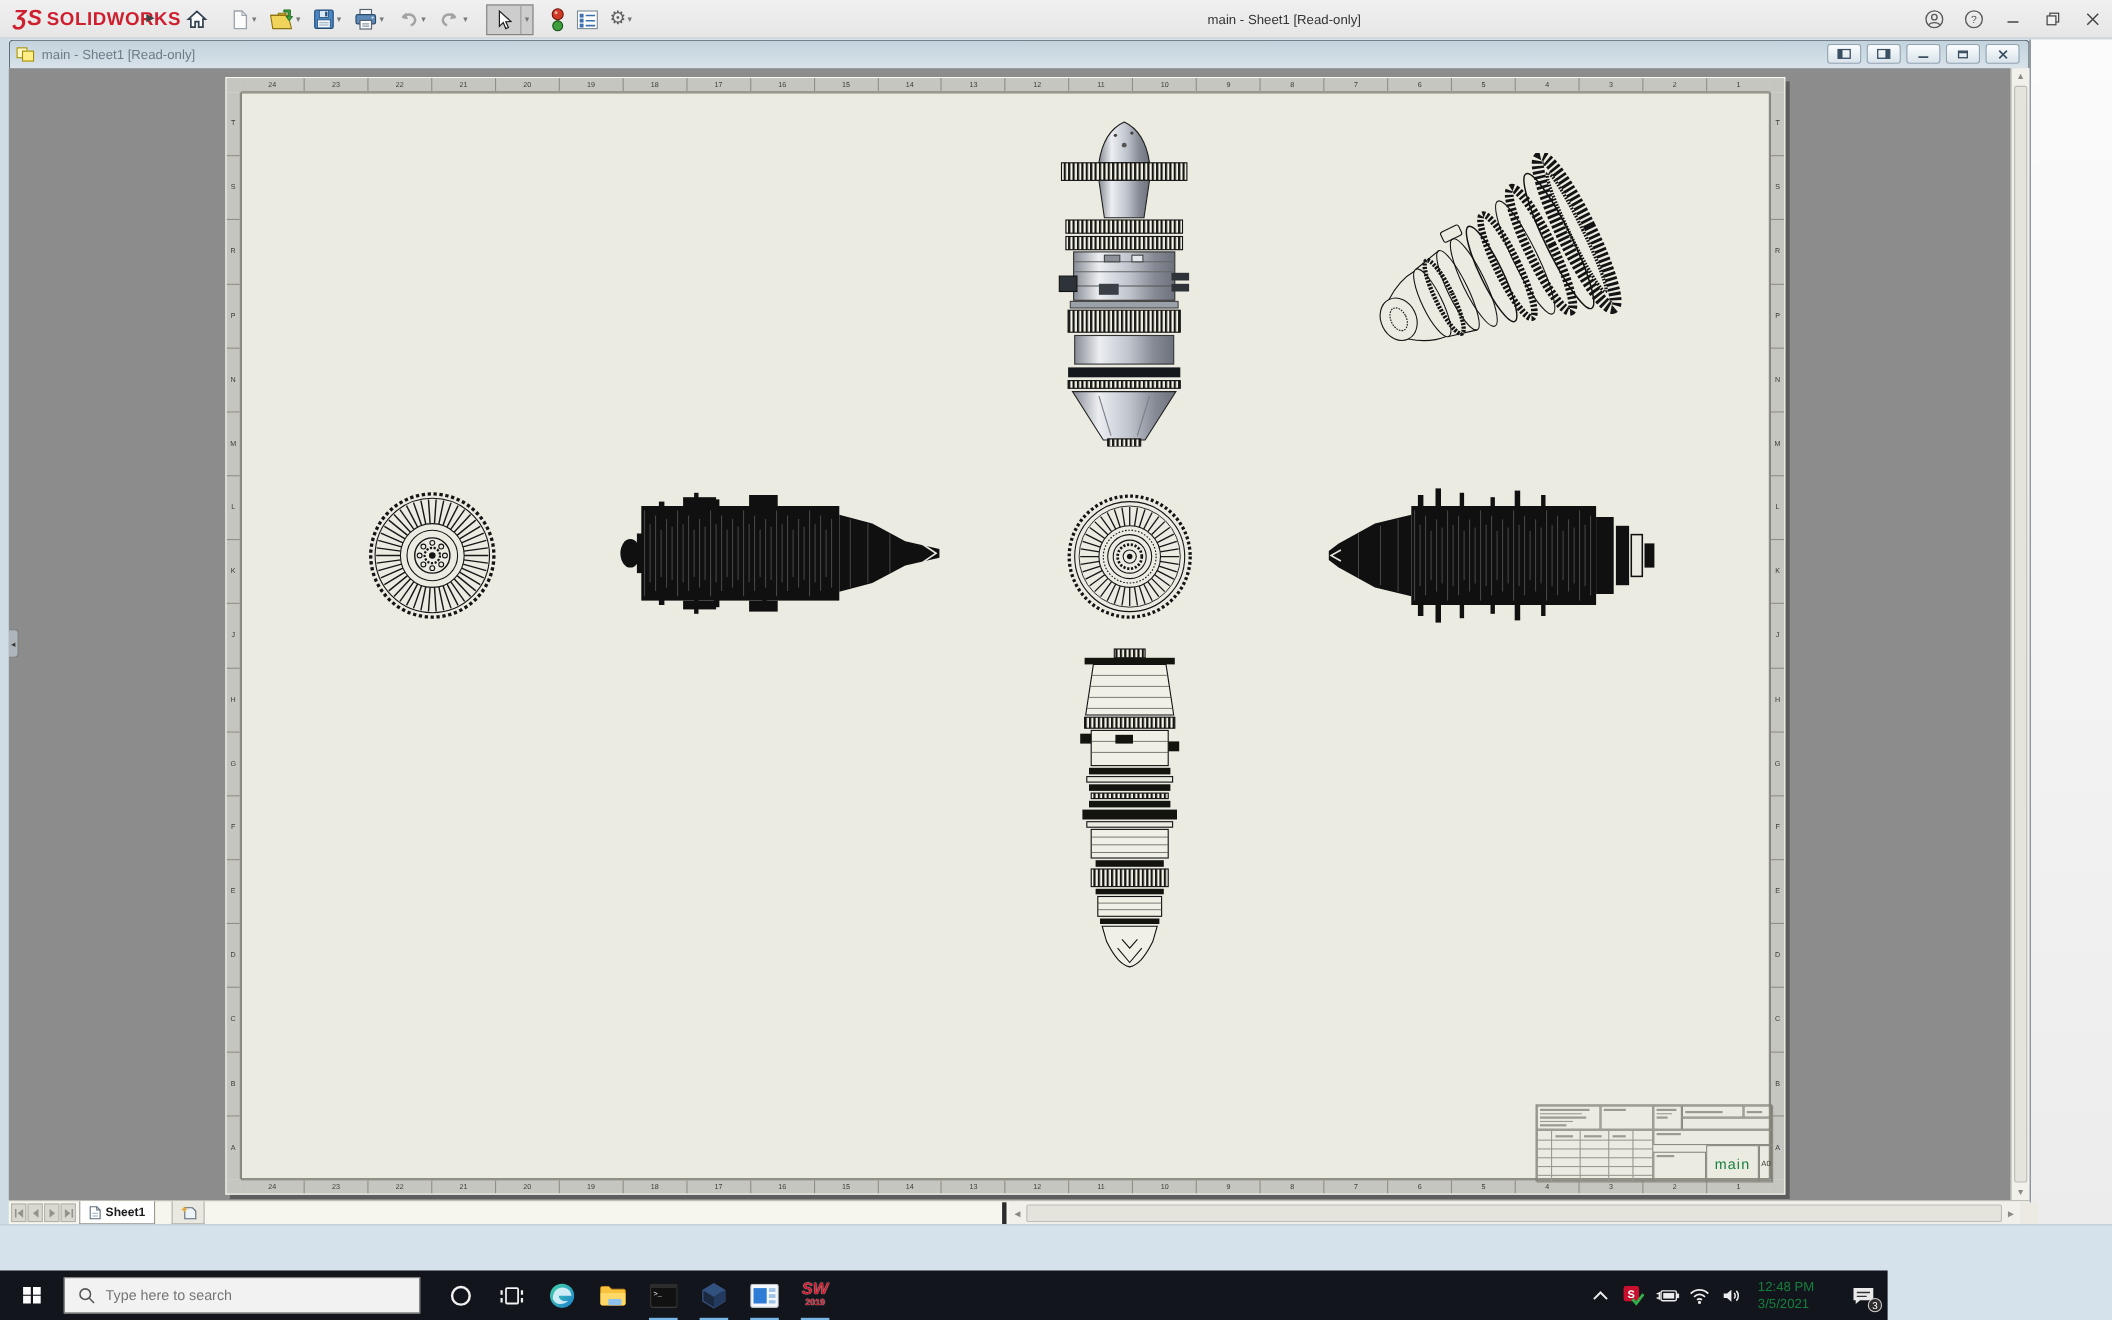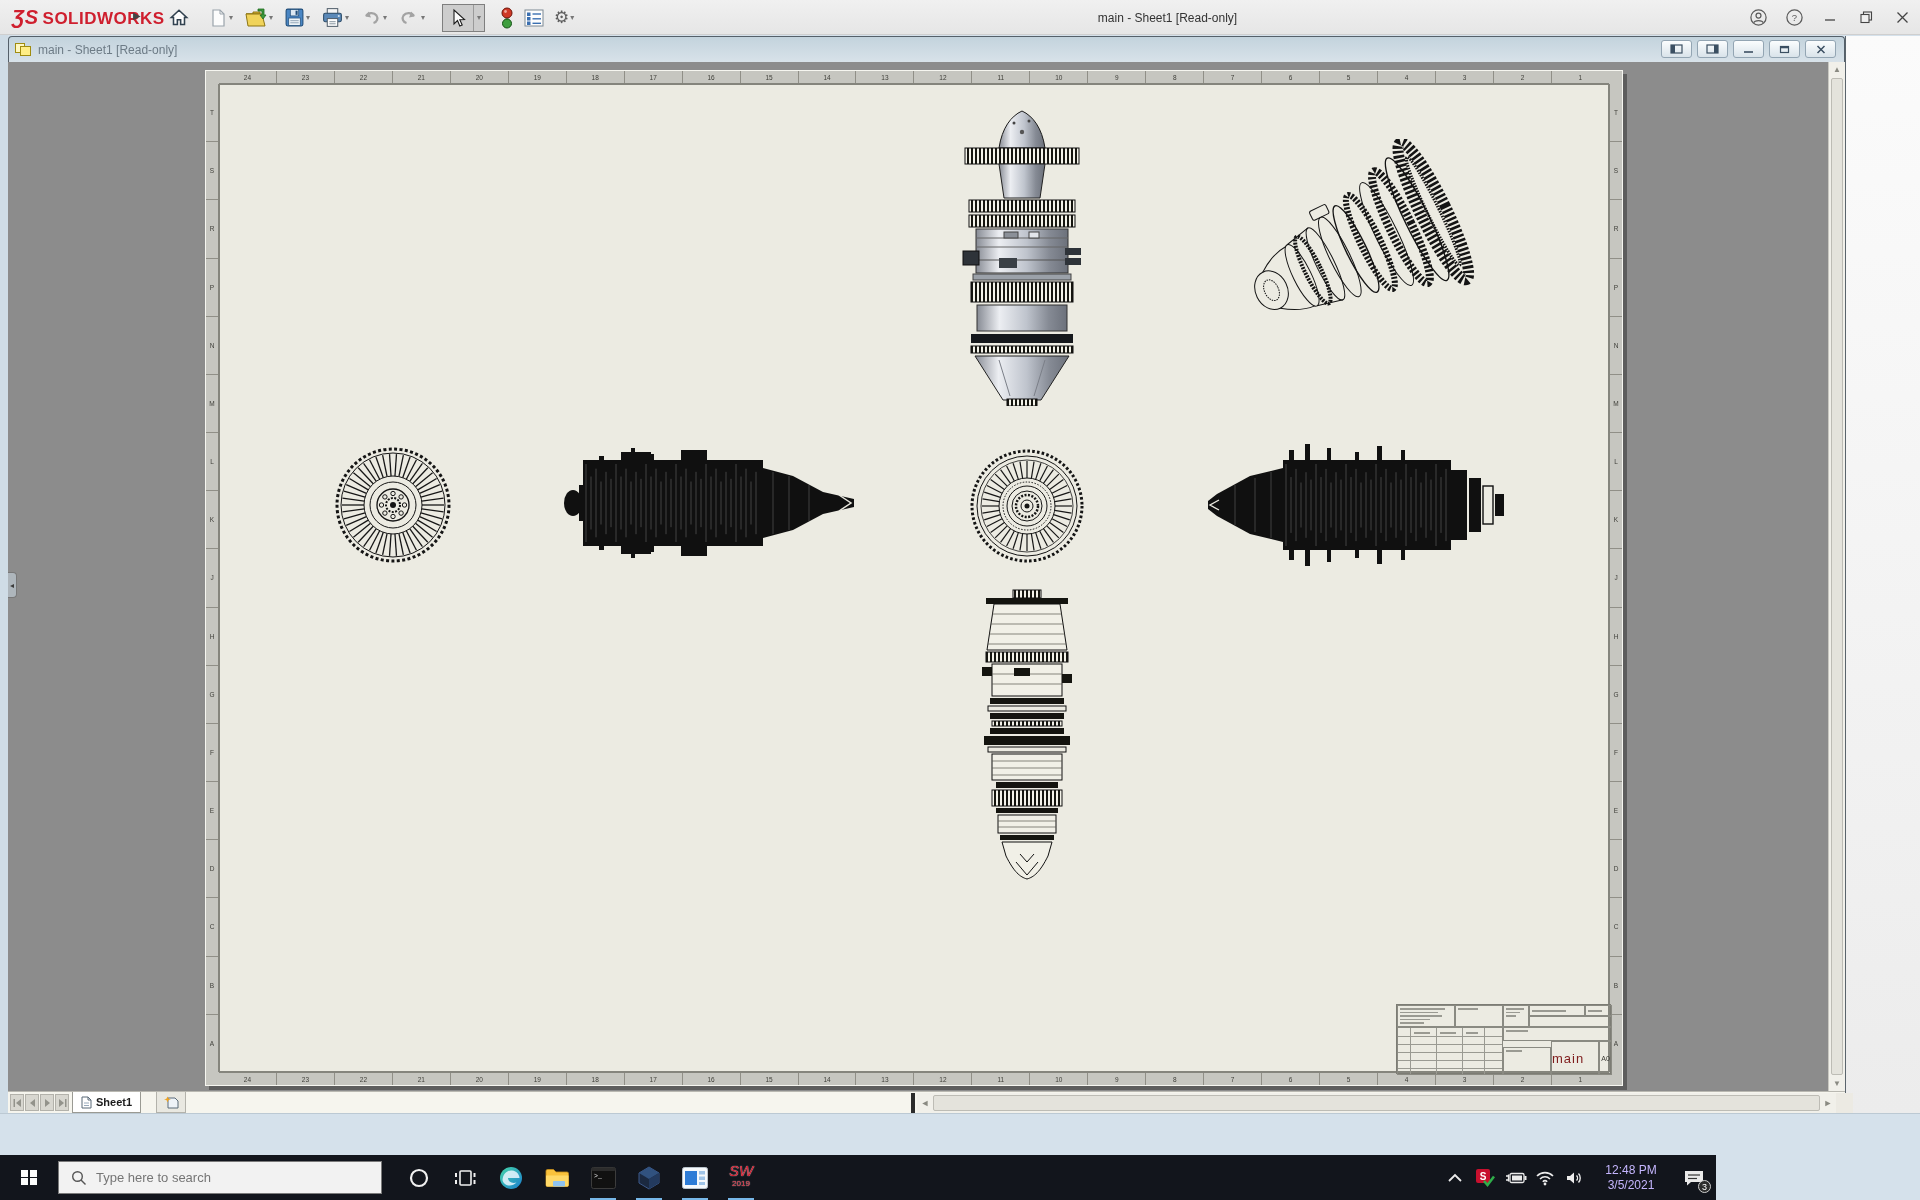--- a/index.html
+++ b/index.html
@@ -46,21 +46,21 @@
   .zh{flex:1;display:flex;align-items:center;justify-content:center;font-size:6.5px;color:#3e3e38}
   .zh + .zh{border-left:1px solid #908f87}
   .zv{flex:1;display:flex;align-items:center;justify-content:center;font-size:6.5px;color:#3e3e38}
   .zv + .zv{border-top:1px solid #908f87}
   #frame-inner{position:absolute;inset:13px;border:1px solid #85857d;pointer-events:none}
   .view{position:absolute}
   
   #title-block{position:absolute;left:1190px;top:933px;width:215px;height:70px;border:1px solid #7c7c74;font-size:5px;color:#55554d}
   #title-block .cell{position:absolute;border:1px solid #8a8a82}
   .tiny-bar{height:1.5px;background:#9a9a92;margin:2px 2px 0 2px}
-  .tb-main{display:flex;align-items:center;font-size:13px;color:#7f1d1d;letter-spacing:1px}
+  .tb-main{display:flex;align-items:center;justify-content:center;font-size:13px;color:#15803d;letter-spacing:1px}
   .tb-size{display:flex;align-items:center;justify-content:center;font-size:7px;color:#3a3a34}
   .mini-row{position:absolute;left:0;right:0;border-top:1px solid #9a9a92}
   
   #vscroll{position:absolute;left:1828px;top:62px;width:17px;height:1029px;background:#f1f0ea;border-left:1px solid #c9c8c1;display:flex;flex-direction:column}
   .varrow{height:15px;display:flex;align-items:center;justify-content:center;font-size:8px;color:#8a8a82}
   #vthumb{flex:1;background:#e4e3dc;border:1px solid #bdbcb5;border-radius:2px;margin:1px 2px}
   
   #tabbar{position:absolute;left:8px;top:1091px;width:1837px;height:22px;background:#f6f5ee;border-top:1px solid #b9b8b1}
   .navgrp{position:absolute;left:2px;top:2px;display:flex;gap:1px}
   .navbtn{width:14px;height:17px;background:#d8d7d0;border:1px solid #b3b2ab;display:flex;align-items:center;justify-content:center}
@@ -77,24 +77,24 @@
   #taskbar{position:absolute;left:0;top:1155px;width:1716px;height:45px;background:#12151c;display:flex;align-items:center}
   #start-btn{width:58px;height:45px;display:flex;align-items:center;justify-content:center}
   .winlogo{display:grid;grid-template-columns:7px 7px;grid-template-rows:7px 7px;gap:1.5px}
   .winlogo i{background:#fdfdfd}
   #search-box{width:324px;height:33px;background:#f2f2f2;border:1px solid #7a7a7a;display:flex;align-items:center;margin-right:14px}
   #search-box input{border:none;background:transparent;outline:none;font-size:13px;color:#494949;width:250px;font-family:"Liberation Sans",sans-serif}
   .tb-ico{width:46px;height:45px;display:flex;align-items:center;justify-content:center;position:relative}
   .runline{position:absolute;bottom:0;left:10px;width:26px;height:2.5px;background:#77b7e8}
   #tray{margin-left:auto;display:flex;align-items:center;height:45px}
   .tray-ico{width:30px;height:45px;display:flex;align-items:center;justify-content:center;position:relative}
-  #clock{width:66px;text-align:center;color:#c4b5fd;font-size:12px;line-height:15px;margin:0 8px}
+  #clock{width:66px;text-align:left;color:#15803d;font-size:12px;line-height:15px;margin:0 8px}
   #notif{width:44px;height:45px;display:flex;align-items:center;justify-content:center;position:relative}
   .badge{position:absolute;right:5px;bottom:7px;width:13px;height:13px;border-radius:50%;background:#2d2d2d;border:1px solid #cfcfcf;color:#fff;font-size:9px;display:flex;align-items:center;justify-content:center}
-  .sw-logo-text{font-weight:normal;font-style:italic;color:#d01c2e;text-shadow:0 0 1px #fff;line-height:10px;text-align:center}
+  .sw-logo-text{font-weight:bold;font-style:italic;color:#d01c2e;text-shadow:0 0 1px #fff;line-height:10px;text-align:center}
 </style>
 </head>
 <body>
 
 <svg width="0" height="0" style="position:absolute">
   <defs>
     <pattern id="hatch" width="4" height="8" patternUnits="userSpaceOnUse">
       <rect width="4" height="8" fill="#f4f3ea"></rect>
         <rect width="2" height="8" fill="#15150f"></rect>
     </pattern>

